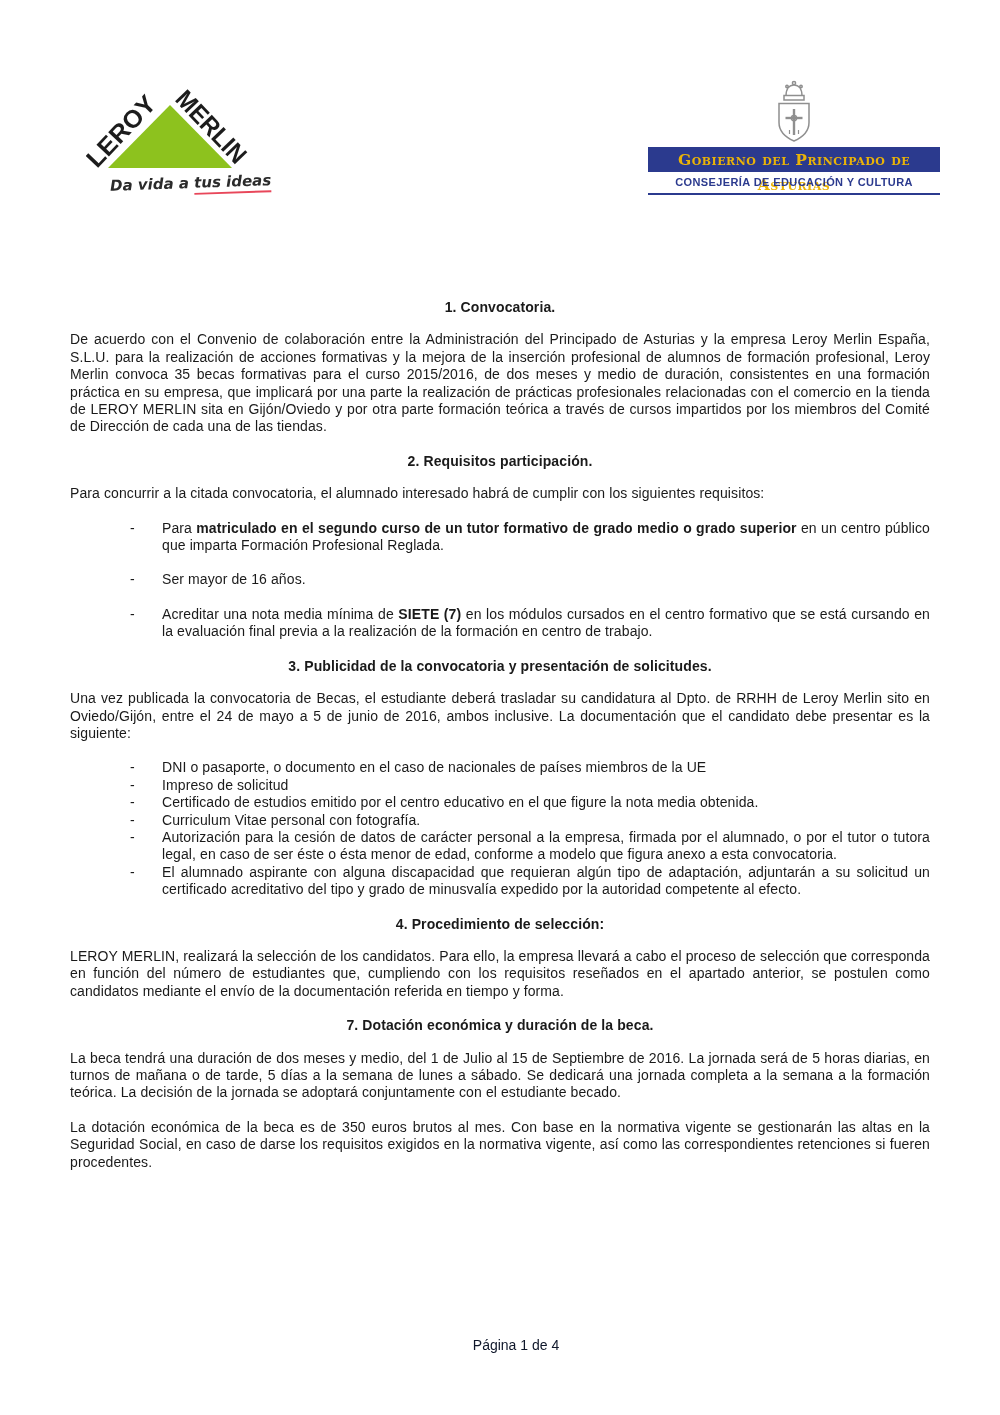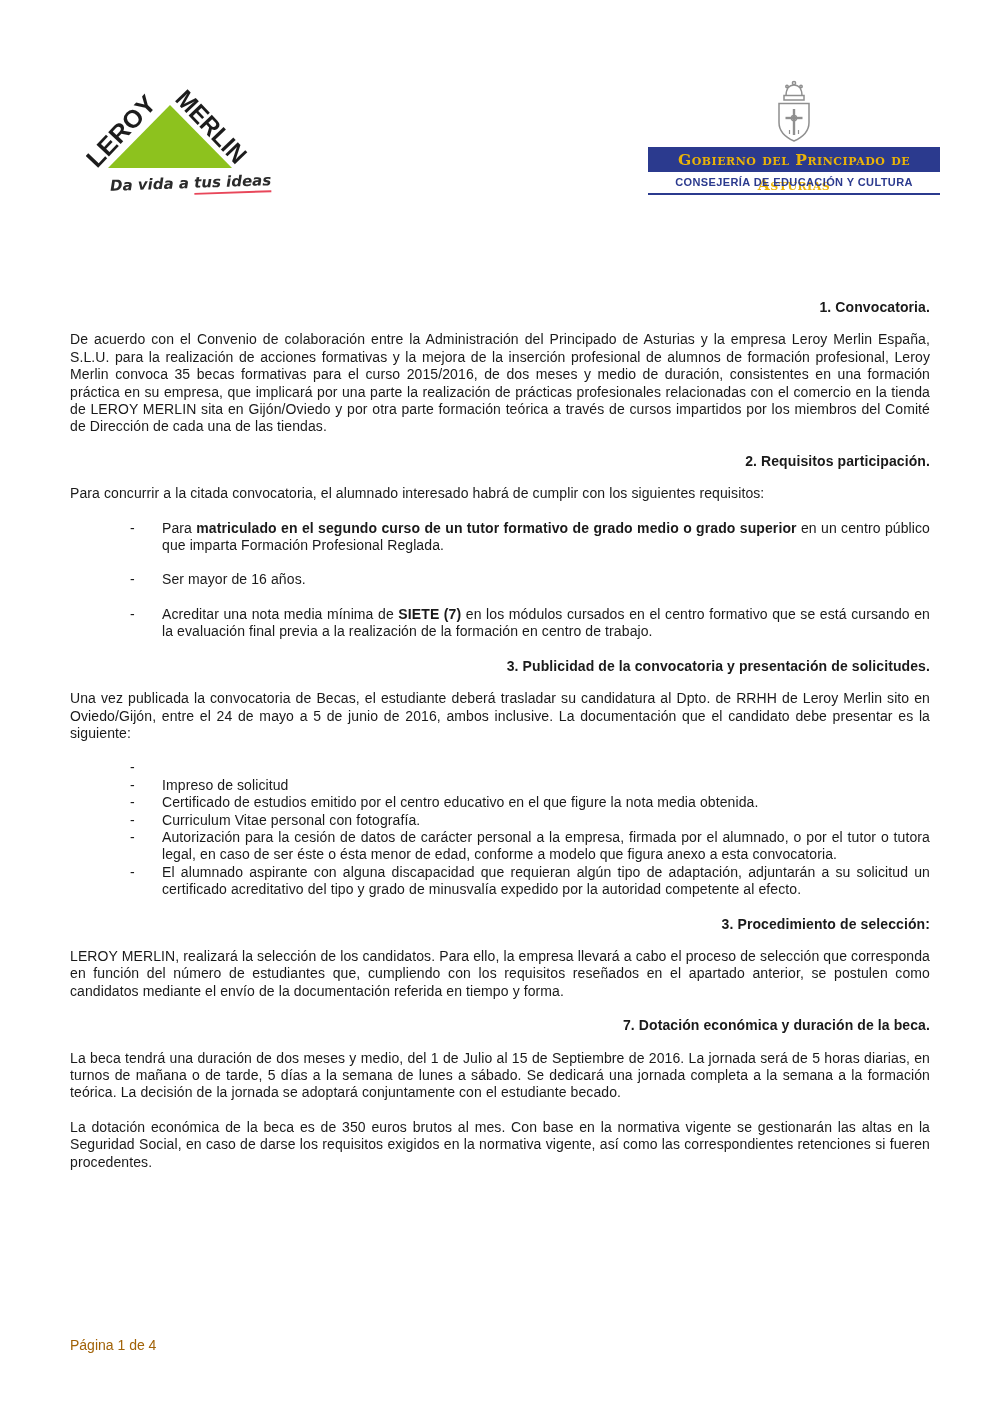--- a/index.html
+++ b/index.html
@@ -46,35 +46,35 @@
     text-align:center;
   }
   .gov-rule{margin-top:5px;border-top:2px solid var(--blue);height:0;}
 
   
   .doc{
     position:absolute;left:70px;top:299px;width:860px;
     font-size:14px;line-height:17.4px;letter-spacing:0.1px;
     text-align:justify;
   }
-  .heading{font-weight:700;margin:14px 0 15px;text-align:right;}
+  .heading{font-weight:700;margin:14px 0 15px;text-align:center;}
   .heading:first-child{margin-top:0;}
   .para{margin:6px 0 17px;}
   .b{font-weight:700;}
   .bullets{margin:0 0 17px;}
   .bullet-item{display:flex;padding-left:60px;}
   .bullets.spaced .bullet-item{margin-bottom:17px;}
   .bullets.spaced .bullet-item:last-child{margin-bottom:0;}
   .dash{flex:0 0 32px;}
   .bullet-text{flex:1;text-align:justify;}
 
   
   .page-footer{
-    position:absolute;left:70px;top:1337px;width:860px;
-    text-align:left;font-size:14px;color:#a16207;
+    position:absolute;left:86px;top:1337px;width:860px;
+    text-align:center;font-size:14px;color:#0f172a;
   }
 </style>
 </head>
 <body>
 
 <div class="page">
 
   <div class="leroy-logo">
     <svg width="170" height="96" viewBox="0 0 170 96">
       <polygon points="22,90 84,27 146,90" class="lm-triangle" fill="#8dc21e"></polygon>
@@ -123,20 +123,21 @@
         <div class="bullet-item">
           <span class="dash">-</span>
           <div class="bullet-text"><span>Acreditar una nota media mínima de </span><span class="b">SIETE (7)</span><span> en los módulos cursados en el centro formativo que se está cursando en la evaluación final previa a la realización de la formación en centro de trabajo.</span></div>
         </div>
       </div>
       <div class="heading">3. Publicidad de la convocatoria y presentación de solicitudes.</div>
       <p class="para"><span>Una vez publicada la convocatoria de Becas, el estudiante deberá trasladar su candidatura al Dpto. de RRHH de Leroy Merlin sito en Oviedo/Gijón, entre el 24 de mayo a 5 de junio de 2016, ambos inclusive. La documentación que el candidato debe presentar es la siguiente:</span></p>
       <div class="bullets">
         <div class="bullet-item">
           <span class="dash">-</span>
+          <div class="bullet-text"><span>DNI o pasaporte, o documento en el caso de nacionales de países miembros de la UE</span></div>
         </div>
         <div class="bullet-item">
           <span class="dash">-</span>
           <div class="bullet-text"><span>Impreso de solicitud</span></div>
         </div>
         <div class="bullet-item">
           <span class="dash">-</span>
           <div class="bullet-text"><span>Certificado de estudios emitido por el centro educativo en el que figure la nota media obtenida.</span></div>
         </div>
         <div class="bullet-item">
@@ -145,21 +146,21 @@
         </div>
         <div class="bullet-item">
           <span class="dash">-</span>
           <div class="bullet-text"><span>Autorización para la cesión de datos de carácter personal a la empresa, firmada por el alumnado, o por el tutor o tutora legal, en caso de ser éste o ésta menor de edad, conforme a modelo que figura anexo a esta convocatoria.</span></div>
         </div>
         <div class="bullet-item">
           <span class="dash">-</span>
           <div class="bullet-text"><span>El alumnado aspirante con alguna discapacidad que requieran algún tipo de adaptación, adjuntarán a su solicitud un certificado acreditativo del tipo y grado de minusvalía expedido por la autoridad competente al efecto.</span></div>
         </div>
       </div>
-      <div class="heading">3. Procedimiento de selección:</div>
+      <div class="heading">4. Procedimiento de selección:</div>
       <p class="para"><span>LEROY MERLIN, realizará la selección de los candidatos. Para ello, la empresa llevará a cabo el proceso de selección que corresponda en función del número de estudiantes que, cumpliendo con los requisitos reseñados en el apartado anterior, se postulen como candidatos mediante el envío de la documentación referida en tiempo y forma.</span></p>
       <div class="heading">7. Dotación económica y duración de la beca.</div>
       <p class="para"><span>La beca tendrá una duración de dos meses y medio, del 1 de Julio al 15 de Septiembre de 2016. La  jornada será de 5 horas diarias, en turnos de mañana o de tarde, 5 días a la semana de lunes a sábado. Se dedicará una jornada completa a la semana a la formación teórica. La decisión de la jornada se adoptará conjuntamente con el estudiante becado.</span></p>
       <p class="para"><span>La dotación económica de la beca es de 350 euros brutos al mes. Con base en la normativa vigente se gestionarán las altas en la Seguridad Social, en caso de darse los requisitos exigidos en la normativa vigente, así como las correspondientes retenciones si fueren procedentes.</span></p>
     </main>
 
   <div class="page-footer">Página 1 de 4</div>
 
 </div>
 

